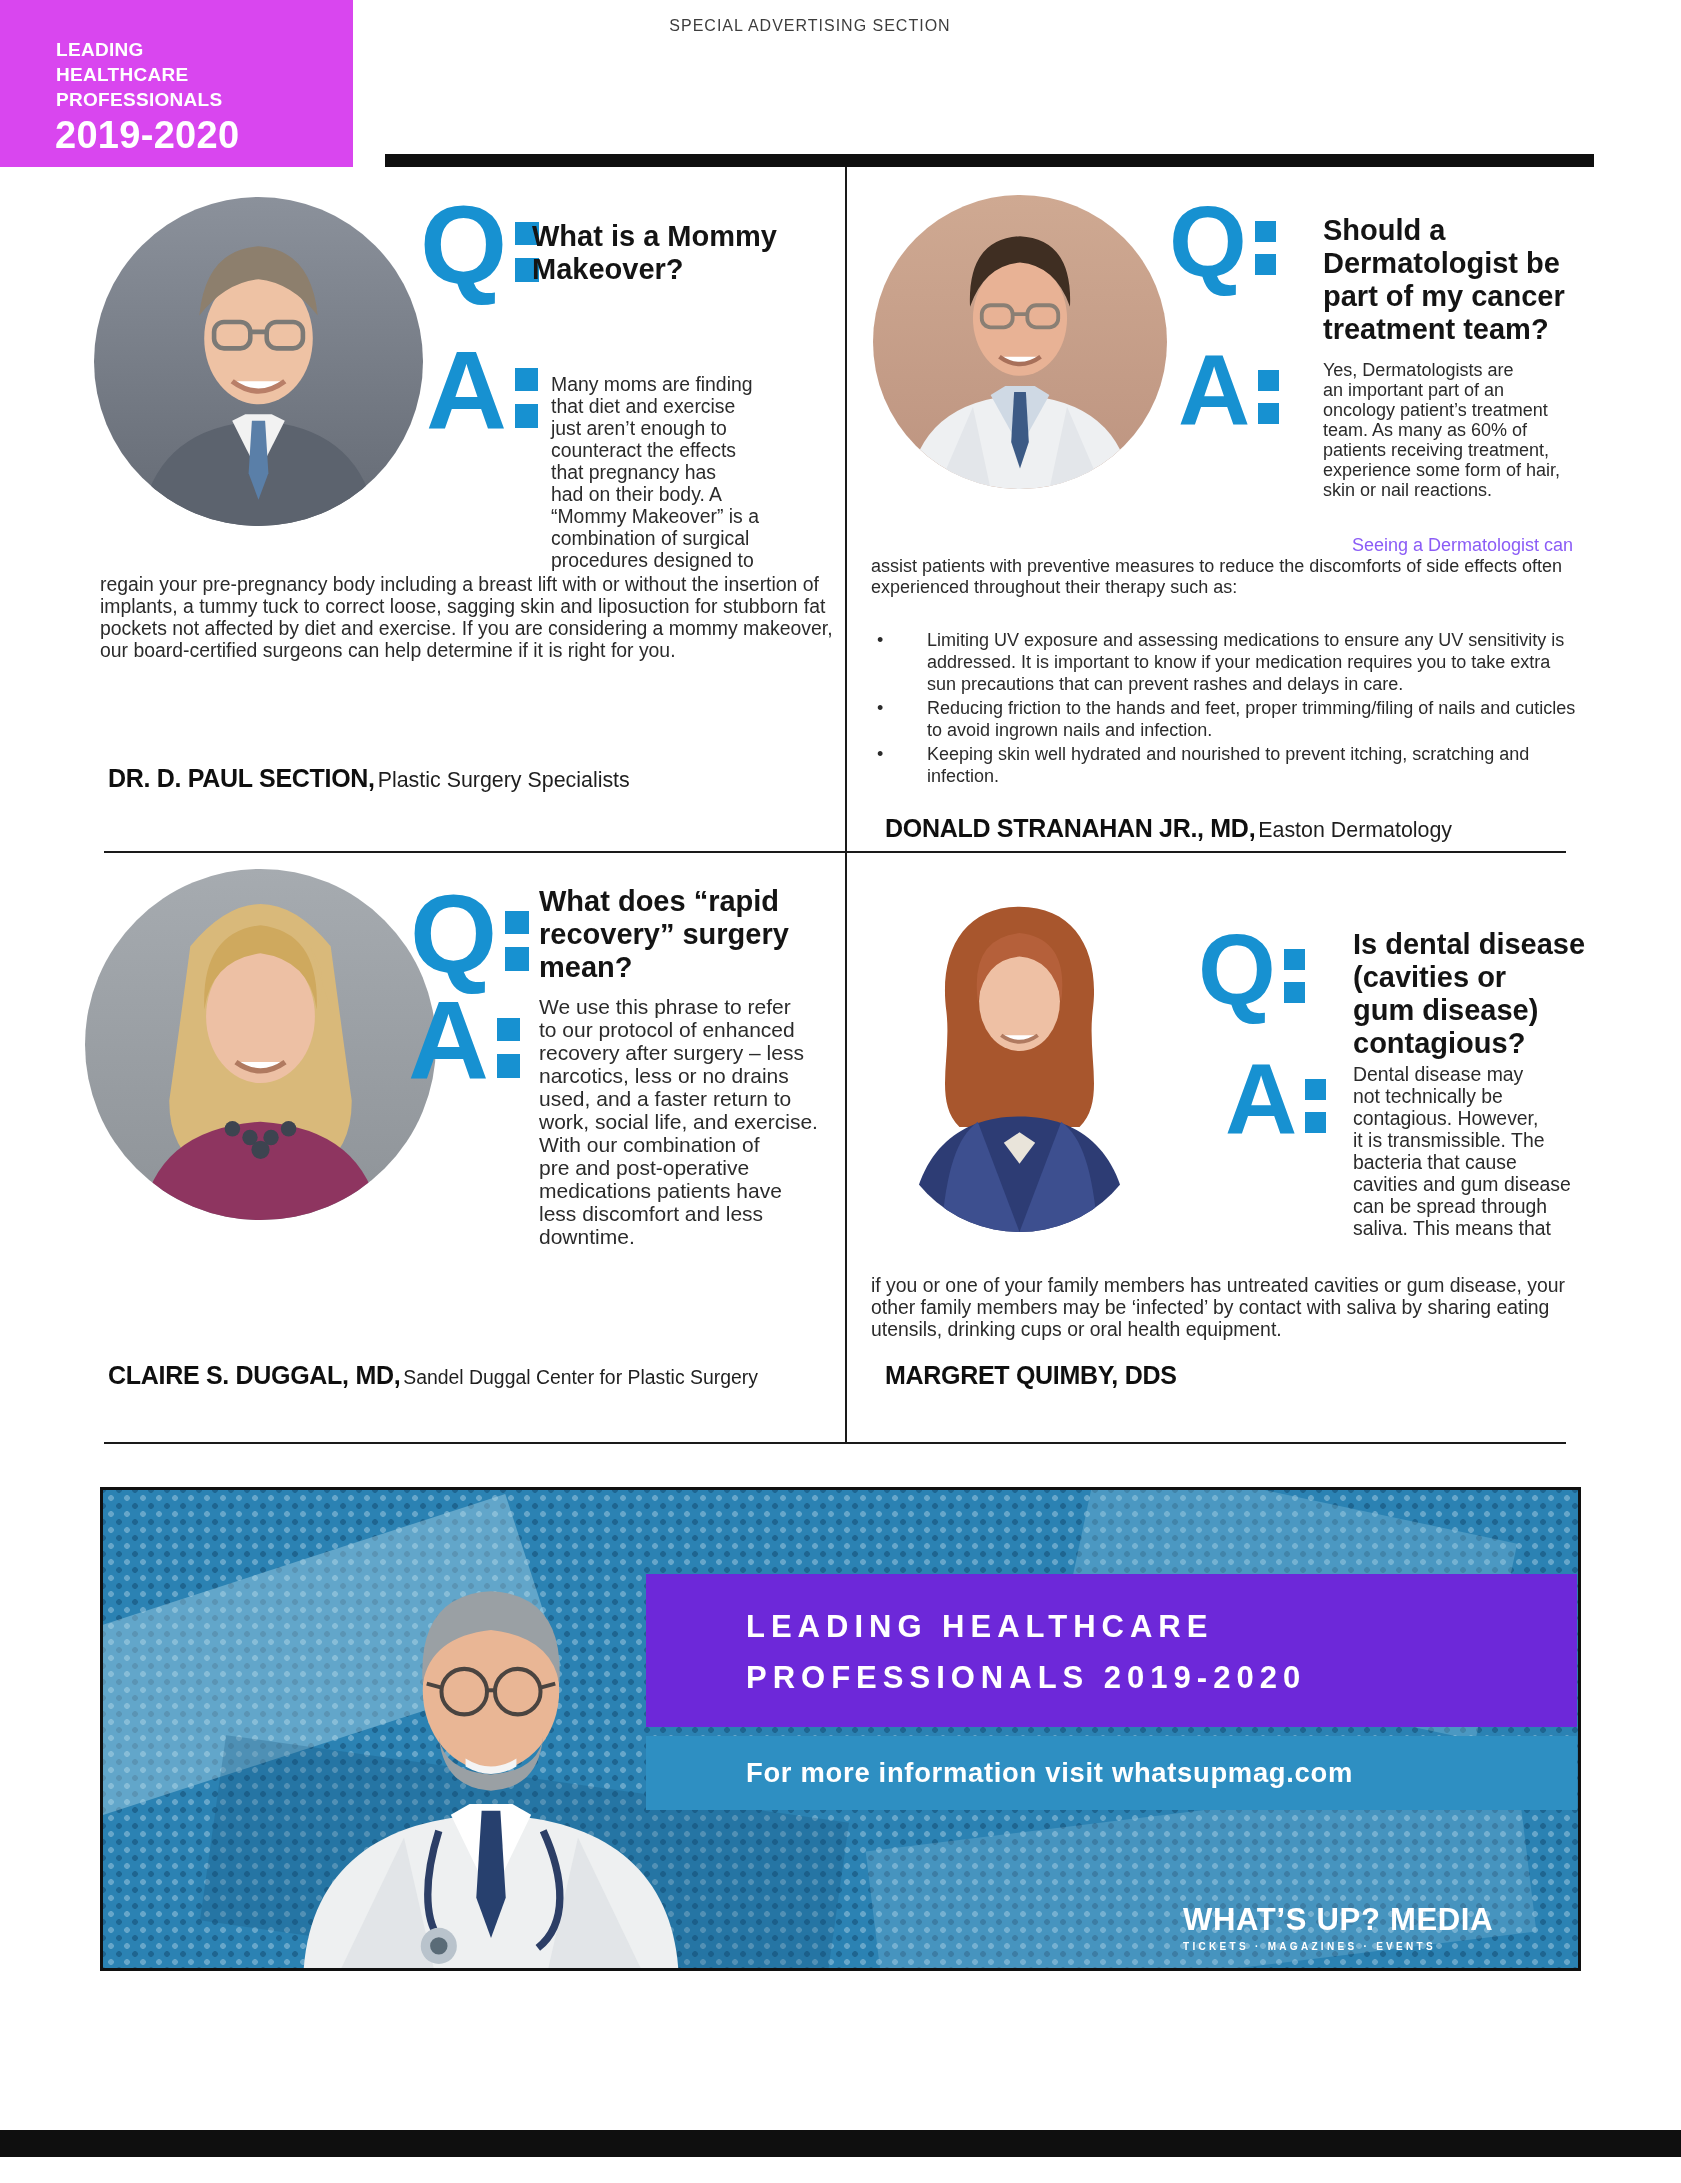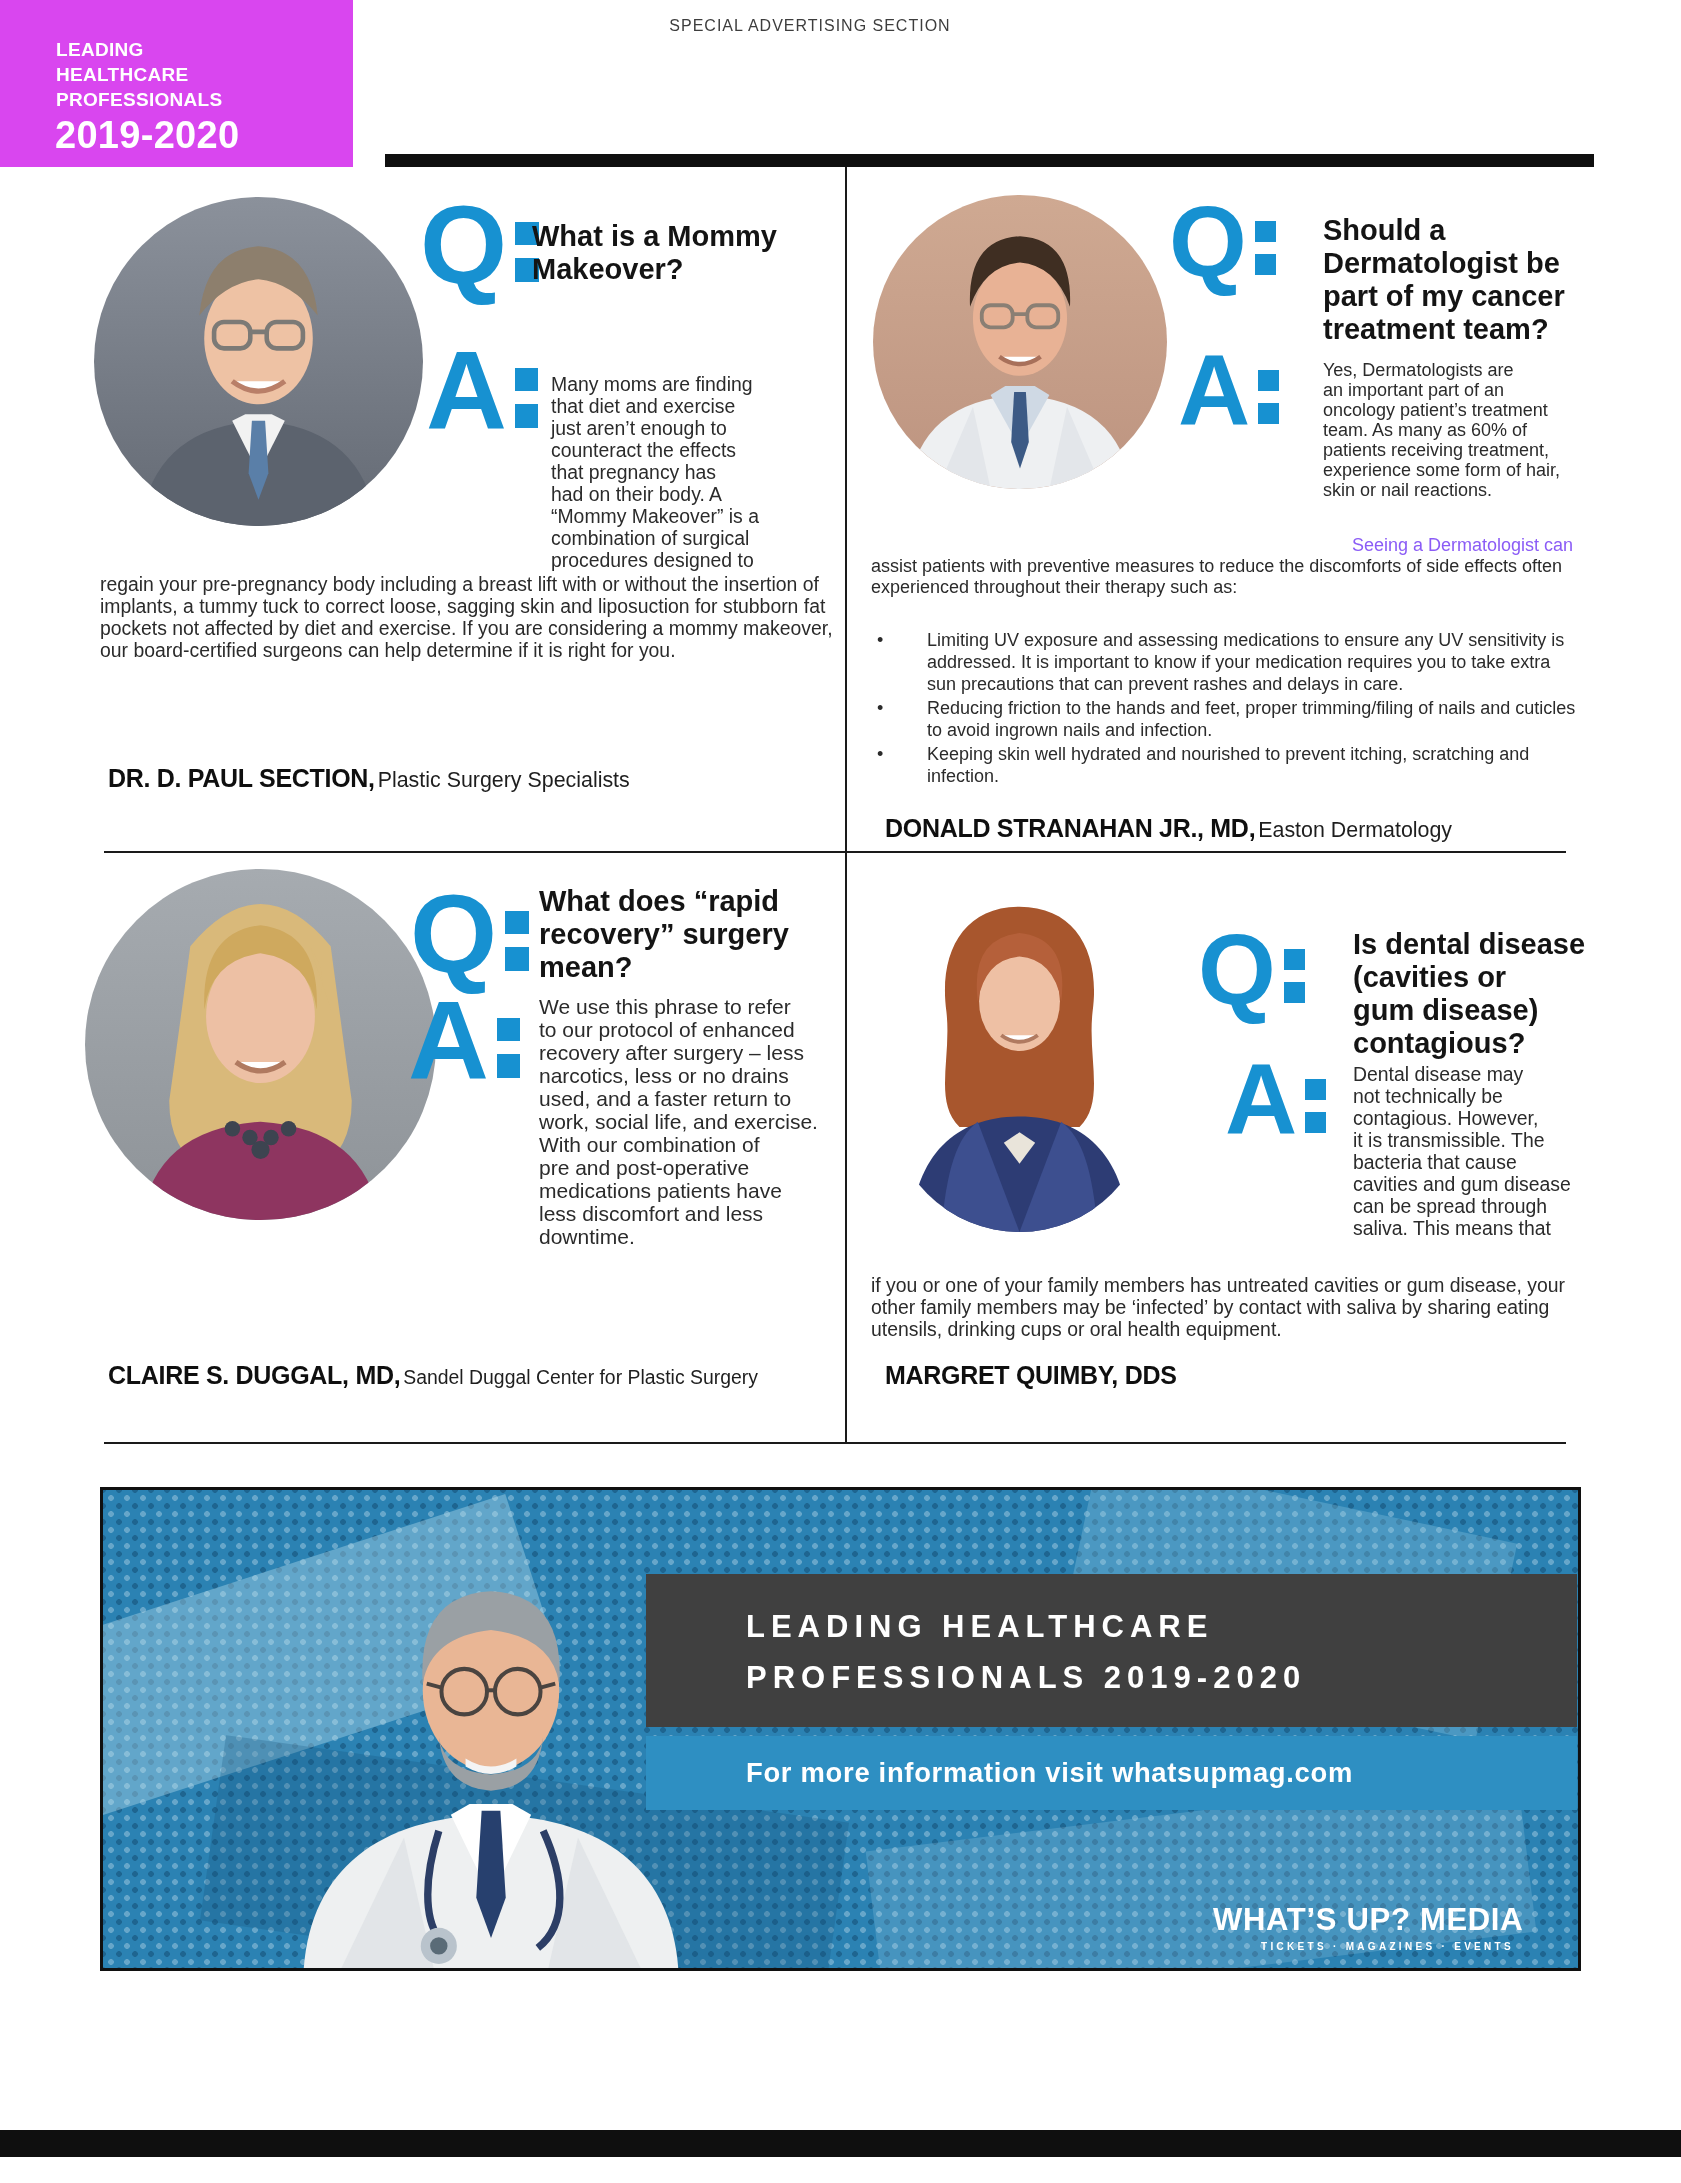--- a/index.html
+++ b/index.html
@@ -88,25 +88,25 @@
     background-image:
       radial-gradient(rgba(224,240,248,.33) 24%, transparent 27%),
       radial-gradient(rgba(12,62,96,.42) 24%, transparent 27%);
     background-size:16px 16px,16px 16px;background-position:0 0,8px 8px;}
   .patch{position:absolute;}
   .patch1{left:-40px;top:74px;width:482px;height:181px;background:rgba(190,225,240,.38);transform:rotate(-18deg);}
   .patch2{left:970px;top:6.7px;width:428px;height:201px;background:rgba(150,205,228,.30);transform:rotate(12deg);}
   .patch3{left:107px;top:288px;width:629px;height:187px;background:rgba(18,80,120,.25);transform:rotate(8deg);}
   .patch4{left:770px;top:321px;width:656px;height:161px;background:rgba(170,215,235,.22);transform:rotate(-7deg);}
   .doctor{position:absolute;left:100px;top:33px;width:576px;height:447px;}
-  .banner-dark{position:absolute;left:543px;top:84px;width:931px;height:153px;background:#404040;}
+  .banner-dark{position:absolute;left:543px;top:84px;width:931px;height:153px;background:#6d28d9;}
   .banner-light{position:absolute;left:543px;top:246px;width:931px;height:74px;background:#2e8fc2;}
   .banner-title{position:absolute;left:100px;top:27px;font-size:31px;font-weight:800;color:#ffffff;letter-spacing:6px;line-height:51px;white-space:nowrap;}
   .banner-info{position:absolute;left:100px;top:0;line-height:74px;font-size:27.4px;font-weight:800;color:#ffffff;letter-spacing:0.7px;white-space:nowrap;}
-  .logo{position:absolute;left:1110px;top:412px;width:301px;text-align:right;color:#ffffff;}
+  .logo{position:absolute;left:1080px;top:412px;width:301px;text-align:left;color:#ffffff;}
   .logo-main{font-size:31px;font-weight:800;letter-spacing:0.7px;white-space:nowrap;}
   .logo-tag{font-size:10px;letter-spacing:3.3px;margin-top:3.3px;font-weight:700;white-space:nowrap;}
 
   .bottom-bar{left:0;top:2130px;width:1681px;height:27px;background:#0f0f0f;}
 </style>
 </head>
 <body>
 
 <div class="page">
 

